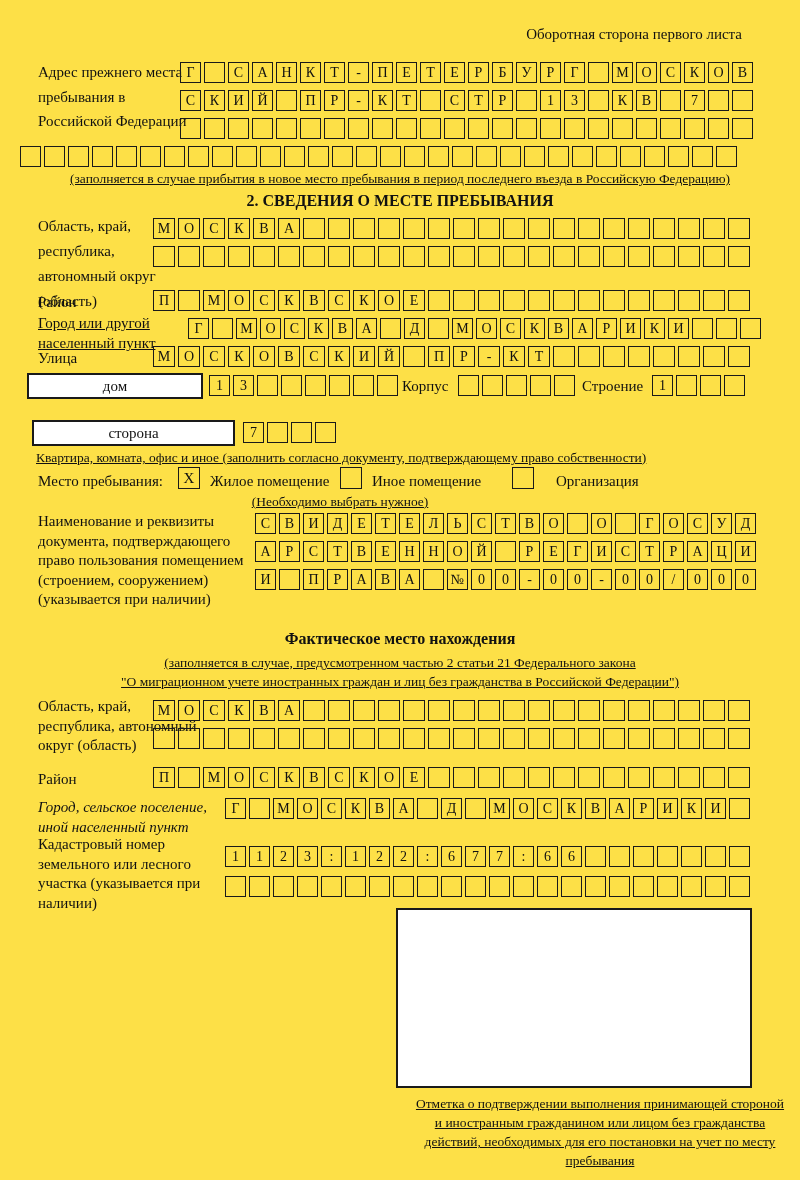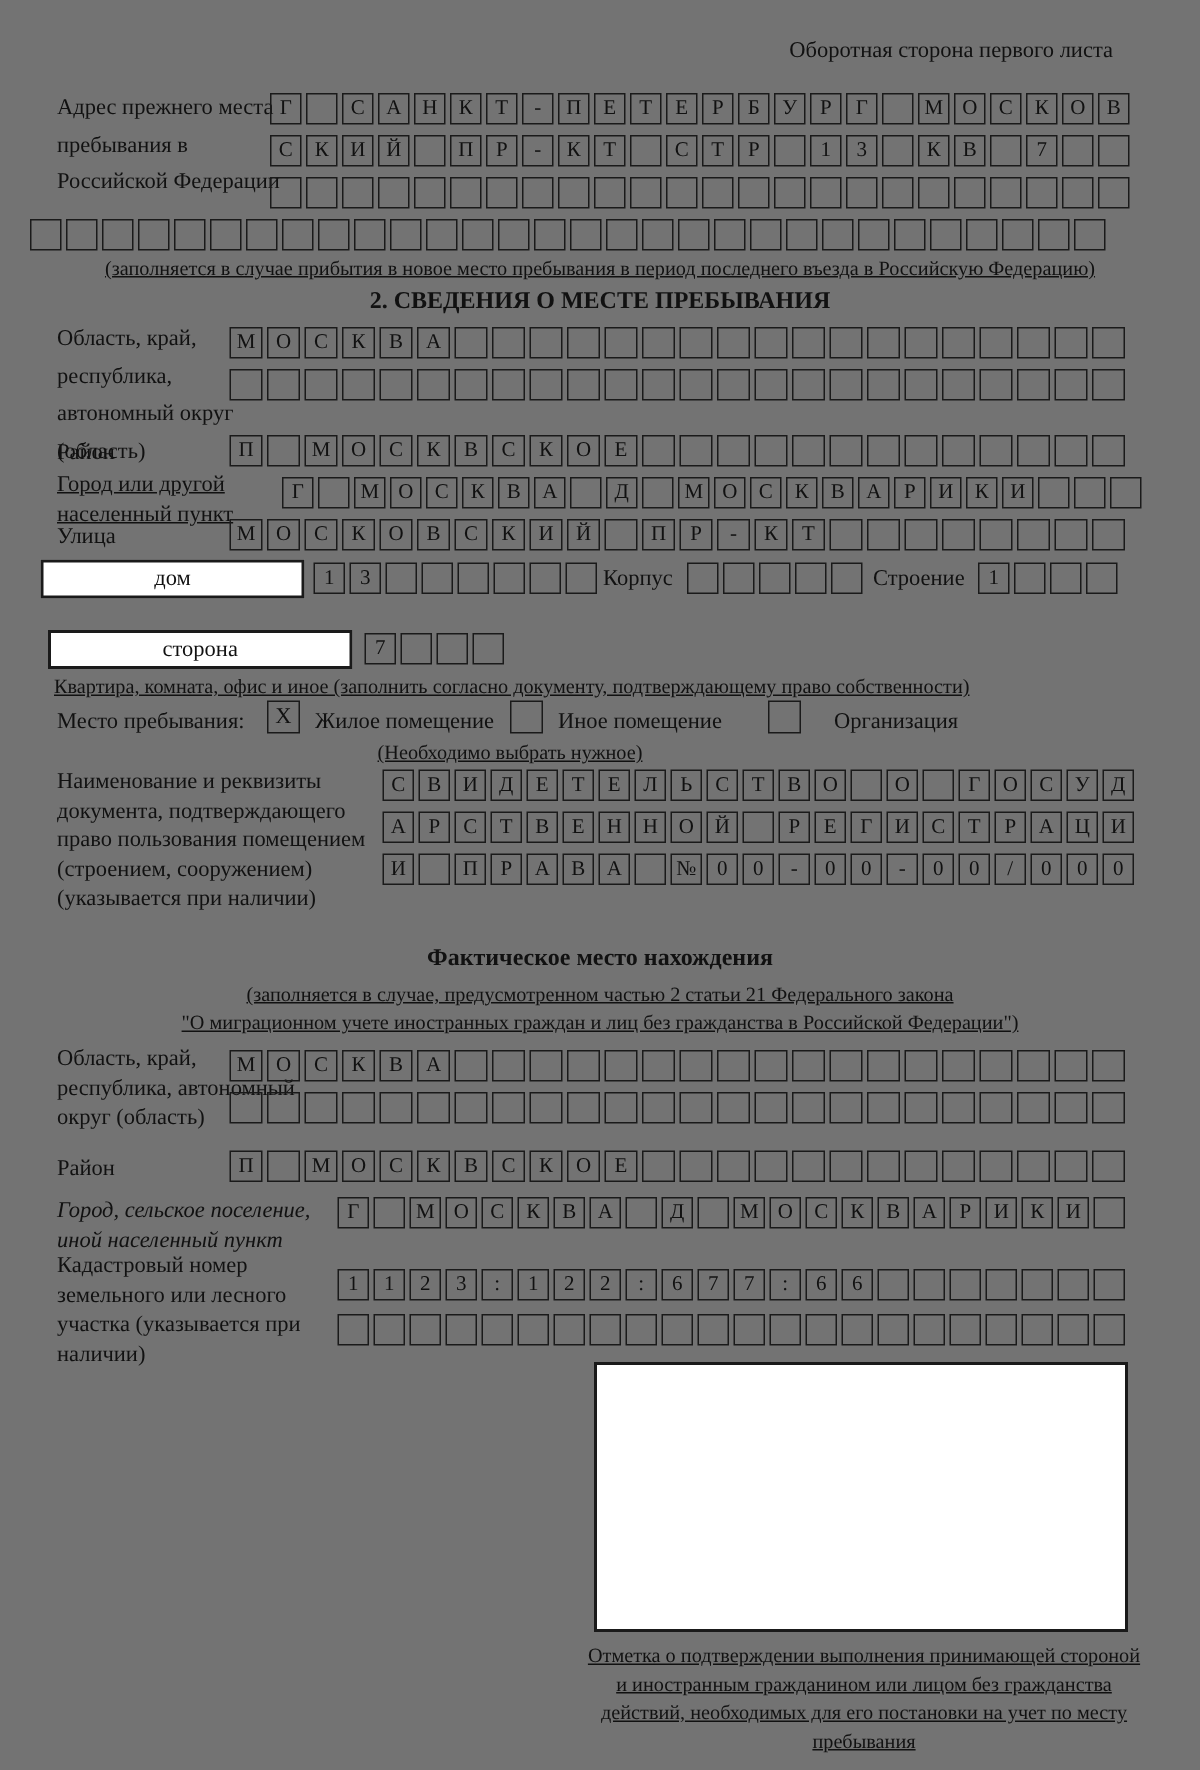--- a/index.html
+++ b/index.html
@@ -1,17 +1,17 @@
 <!DOCTYPE html>
 <html><head>
 <meta charset="utf-8">
 <style>
   html,body{margin:0;padding:0;background:#fff;}
   .page{
-    position:relative;width:800px;height:1180px;background:#737373;
+    position:relative;width:800px;height:1180px;background:#fde047;
     font-family:"Liberation Serif","DejaVu Serif",serif;color:#111;overflow:hidden;
   }
   .abs{position:absolute;}
   .lbl{font-size:15px;line-height:24px;}
   .lbl-tight{font-size:15px;line-height:19.5px;}
   .caption{font-size:13.5px;text-decoration:underline;}
   .center{text-align:center;width:800px;left:0;}
   .bold{font-weight:bold;}
   .grid{position:absolute;display:flex;}
   .grid .cell{
@@ -562,15 +562,15 @@
       <span class="cell"></span>
       <span class="cell"></span>
       <span class="cell"></span>
       <span class="cell"></span>
       <span class="cell"></span>
       <span class="cell"></span>
       <span class="cell"></span>
     </div>
 
   <div class="stamp-box" style="left:396px;top:908px;width:356px;height:180px;"></div>
-  <div class="abs caption" style="left:388px;top:1094px;width:376px;text-align:center;line-height:19px;">Отметка о подтверждении выполнения принимающей стороной и иностранным гражданином или лицом без гражданства действий, необходимых для его постановки на учет по месту пребывания</div>
+  <div class="abs caption" style="left:412px;top:1094px;width:376px;text-align:center;line-height:19px;">Отметка о подтверждении выполнения принимающей стороной и иностранным гражданином или лицом без гражданства действий, необходимых для его постановки на учет по месту пребывания</div>
 
 </div>
 
 </body></html>

